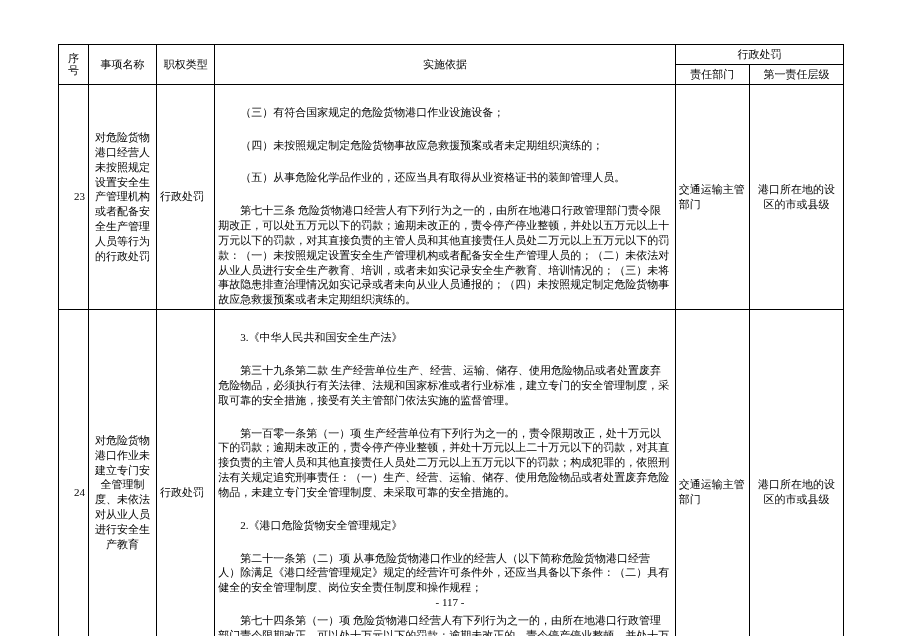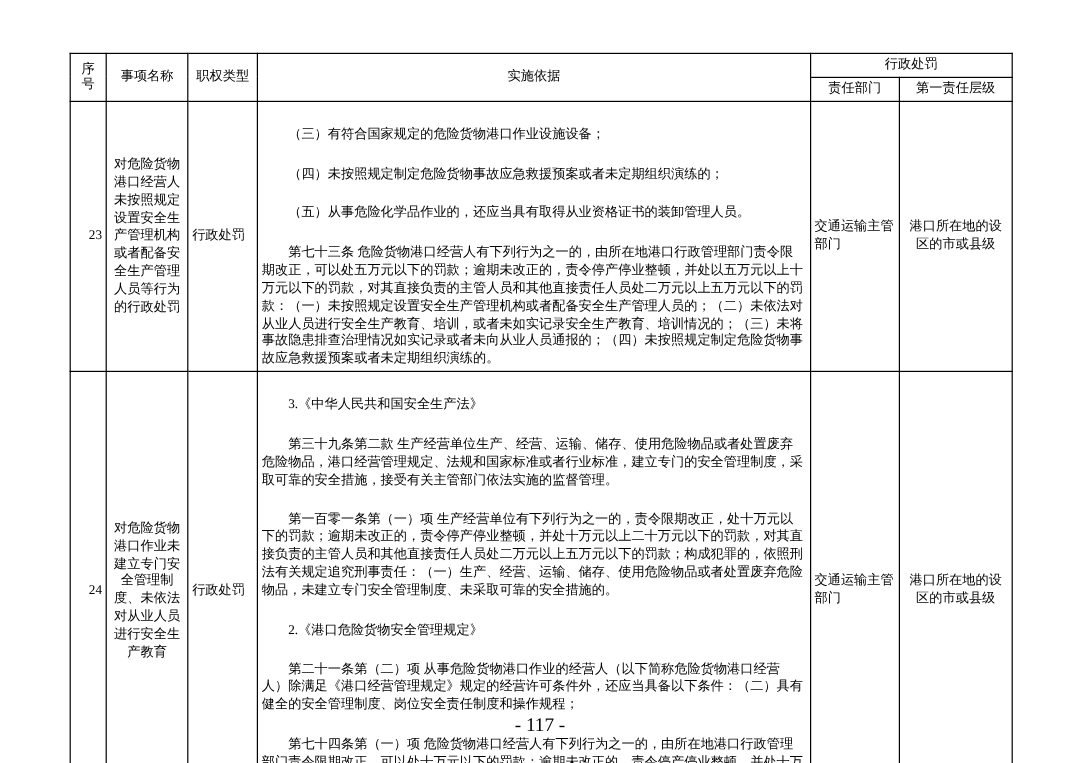--- a/index.html
+++ b/index.html
@@ -93,21 +93,21 @@
   .basis-p {
     margin: 18px 0 0 0;
     text-indent: 2em;
   }
   .footer {
     position: absolute;
     left: 0;
     top: 596px;
     width: 900px;
     text-align: center;
-    font-size: 16px;
+    font-size: 11px;
     font-family: "Liberation Serif", "DejaVu Serif", serif;
   }
 </style>
 </head>
 <body>
 
 <div class="page">
 
   <table class="doc-table">
     <colgroup>
@@ -149,21 +149,21 @@
         </td>
         <td class="cell-dept">交通运输主管部门</td>
         <td class="cell-level">港口所在地的设区的市或县级</td>
       </tr>
       <tr>
         <td class="cell-seq">24</td>
         <td class="cell-name">对危险货物港口作业未建立专门安全管理制度、未依法对从业人员进行安全生产教育</td>
         <td class="cell-type">行政处罚</td>
         <td class="cell-basis">
           <p class="basis-p">3.《中华人民共和国安全生产法》</p>
-          <p class="basis-p">第三十九条第二款  生产经营单位生产、经营、运输、储存、使用危险物品或者处置废弃危险物品，港口经营管理规定、法规和国家标准或者行业标准，建立专门的安全管理制度，采取可靠的安全措施，接受有关主管部门依法实施的监督管理。</p>
+          <p class="basis-p">第三十九条第二款  生产经营单位生产、经营、运输、储存、使用危险物品或者处置废弃危险物品，必须执行有关法律、法规和国家标准或者行业标准，建立专门的安全管理制度，采取可靠的安全措施，接受有关主管部门依法实施的监督管理。</p>
           <p class="basis-p">第一百零一条第（一）项  生产经营单位有下列行为之一的，责令限期改正，处十万元以下的罚款；逾期未改正的，责令停产停业整顿，并处十万元以上二十万元以下的罚款，对其直接负责的主管人员和其他直接责任人员处二万元以上五万元以下的罚款；构成犯罪的，依照刑法有关规定追究刑事责任：（一）生产、经营、运输、储存、使用危险物品或者处置废弃危险物品，未建立专门安全管理制度、未采取可靠的安全措施的。</p>
           <p class="basis-p">2.《港口危险货物安全管理规定》</p>
           <p class="basis-p">第二十一条第（二）项  从事危险货物港口作业的经营人（以下简称危险货物港口经营人）除满足《港口经营管理规定》规定的经营许可条件外，还应当具备以下条件：（二）具有健全的安全管理制度、岗位安全责任制度和操作规程；</p>
           <p class="basis-p">第七十四条第（一）项  危险货物港口经营人有下列行为之一的，由所在地港口行政管理部门责令限期改正，可以处十万元以下的罚款；逾期未改正的，责令停产停业整顿，并处十万元以上二十万元以下的罚款，对其主管人员和其他直接责任人员处二万元以上五万元以下的罚款；（一）危险货物港口作业未建立专门安全管理制度、未采取可靠的安全措施的。</p>
         </td>
         <td class="cell-dept">交通运输主管部门</td>
         <td class="cell-level">港口所在地的设区的市或县级</td>
       </tr>
     </tbody>
   </table>

